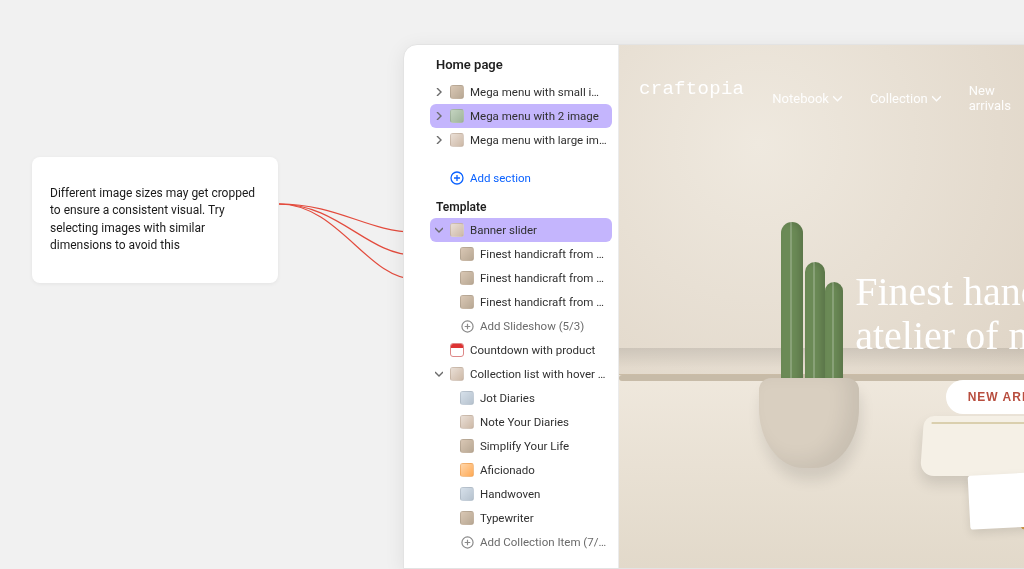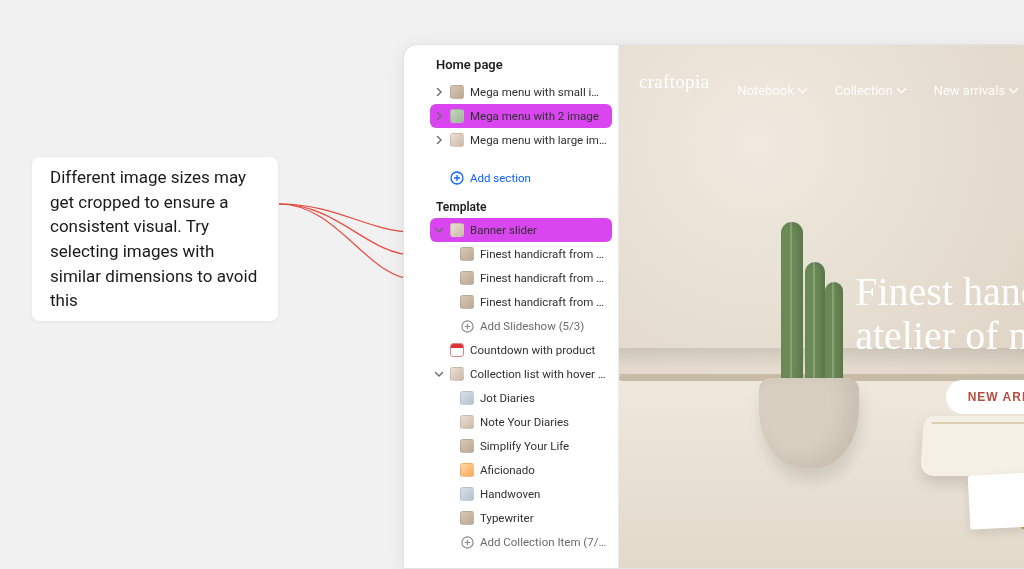--- a/index.html
+++ b/index.html
@@ -5,22 +5,22 @@
   * { box-sizing: border-box; margin: 0; padding: 0; }
   html, body { width: 1024px; height: 569px; overflow: hidden; font-family: -apple-system, BlinkMacSystemFont, "Segoe UI", Roboto, sans-serif; background: #f1f1f1; }
   .canvas { position: relative; width: 1024px; height: 569px; }
 
   .callout {
     position: absolute;
     left: 32px; top: 157px;
     width: 246px;
     background: #fff;
     border-radius: 8px;
-    padding: 8px 18px;
-    font-size: 17px; line-height: 1.45; color: #1a1a1a;
+    padding: 28px 18px;
+    font-size: 12px; line-height: 1.45; color: #1a1a1a;
     box-shadow: 0 1px 4px rgba(0,0,0,0.06);
   }
 
   .arrows { position: absolute; left: 278px; top: 200px; width: 160px; height: 90px; pointer-events:none; }
 
   .app {
     position: absolute;
     left: 403px; top: 44px;
     width: 680px; height: 525px;
     background: #fff;
@@ -31,21 +31,21 @@
     display: flex;
   }
 
   .sidebar { width: 215px; border-right: 1px solid #ebebeb; display:flex; flex-direction: column; position: relative; padding-left: 20px; }
   .sidebar-title { font-weight: 600; font-size: 13px; padding: 12px 12px 8px 12px; color:#1f1f1f; }
   .sb-scroll { overflow-y: auto; flex:1; padding: 0 6px 8px 6px; }
   .sb-scroll::-webkit-scrollbar { width: 6px; }
   .sb-scroll::-webkit-scrollbar-thumb { background:#d0d0d0; border-radius:3px; }
 
   .row { display:flex; align-items:center; gap:6px; height:24px; padding:0 4px; border-radius:6px; font-size:11.5px; color:#303030; cursor:pointer; white-space: nowrap; overflow: hidden; text-overflow: ellipsis; }
-  .row.selected { background:#d946ef;align-items:center; }
+  .row.selected { background:#c4b5fd;align-items:center; }
   .row .chev { width:10px; height:10px; flex:none; display:flex; align-items:center; justify-content:center; color:#6b6b6b; }
   .row .spacer10 { width:10px; flex:none; }
   .row .thumb { width:14px; height:14px; border-radius:3px; background: linear-gradient(135deg,#d9c7b4,#b8a894); flex:none; border:1px solid rgba(0,0,0,0.05); }
   .row .thumb.t2 { background: linear-gradient(135deg,#c4d4c0,#a0b49c); }
   .row .thumb.t3 { background: linear-gradient(135deg,#eadfd6,#cdb9a7); }
   .row .thumb.t4 { background: linear-gradient(135deg,#d6e0ea,#b6c2ce); }
   .row .thumb.t5 { background: linear-gradient(135deg,#ffd6aa,#ffaa55); }
   .row .thumb.cal { background: #fff; border:1px solid #d88; position:relative; }
   .row .thumb.cal::before { content:""; position:absolute; left:0; right:0; top:0; height:4px; background:#d33; border-radius:2px 2px 0 0; }
   .row .lbl { overflow:hidden; text-overflow:ellipsis; flex:1; }
@@ -61,21 +61,21 @@
   .preview {
     flex:1; position:relative;
     background: linear-gradient(180deg, #e6dfd4 0%, #ded4c5 55%, #c7b8a1 56%, #dcd2c3 100%);
   }
   .wall { position:absolute; left:0; right:0; top:0; height:63%; background: radial-gradient(circle at 30% 30%, #efe9df, #ddd2c3); }
   .desk { position:absolute; left:0; right:0; bottom:0; height:37%; background: linear-gradient(180deg,#efe8dd,#e2d9ca); }
   .desk::before{content:"";position:absolute;left:0;right:0;top:0;height:6px;background:#c7bba8;border-radius:3px;}
   .wall-shadow { position:absolute; left:0; right:0; top:58%; height:20px; background: linear-gradient(180deg, rgba(0,0,0,0.1), rgba(0,0,0,0)); }
 
   .topbar { position:absolute; top:20px; left:20px; right:0; display:flex; align-items:center; gap:28px; color:#fff; font-size:13px; }
-  .brand { font-family: Liberation Serif, serif; font-size:19px; letter-spacing:.3px; }
+  .brand { font-family: Liberation Mono, monospace; font-size:19px; letter-spacing:.3px; }
   .navlink { display:flex; align-items:center; gap:4px; cursor:pointer; opacity:.95;margin-top:18px; }
 
   .hero { position:absolute; right:-2px; top:225px; color:#fff; font-family: Georgia, 'Times New Roman', serif; }
   .hero .h1 { font-size:40px; line-height:1.1; }
   .cta { margin-top:22px; display:inline-block; background:#fff; color:#b84e3f; font-family: -apple-system, sans-serif; font-weight:700; letter-spacing:1px; font-size:12px; padding:10px 22px; border-radius:20px; float: right; }
 
   .pot { position:absolute; left:140px; bottom:100px; width:100px; height:90px; background:#d9cfc0; border-radius:12px 12px 45px 45px/12px 12px 60px 60px; box-shadow: inset -12px -6px 20px rgba(0,0,0,0.08), 2px 12px 14px rgba(0,0,0,0.1); }
   .cactus { position:absolute; bottom:80px; width:22px; background:#6b8a56; border-radius:12px 12px 4px 4px; box-shadow: inset -4px 0 6px rgba(0,0,0,0.15); }
   .cactus::after { content:""; position:absolute; left:40%; top:0; bottom:0; width:2px; background:rgba(255,255,255,0.2); }
   .c1 { left:162px; height:160px; bottom:186px; }

